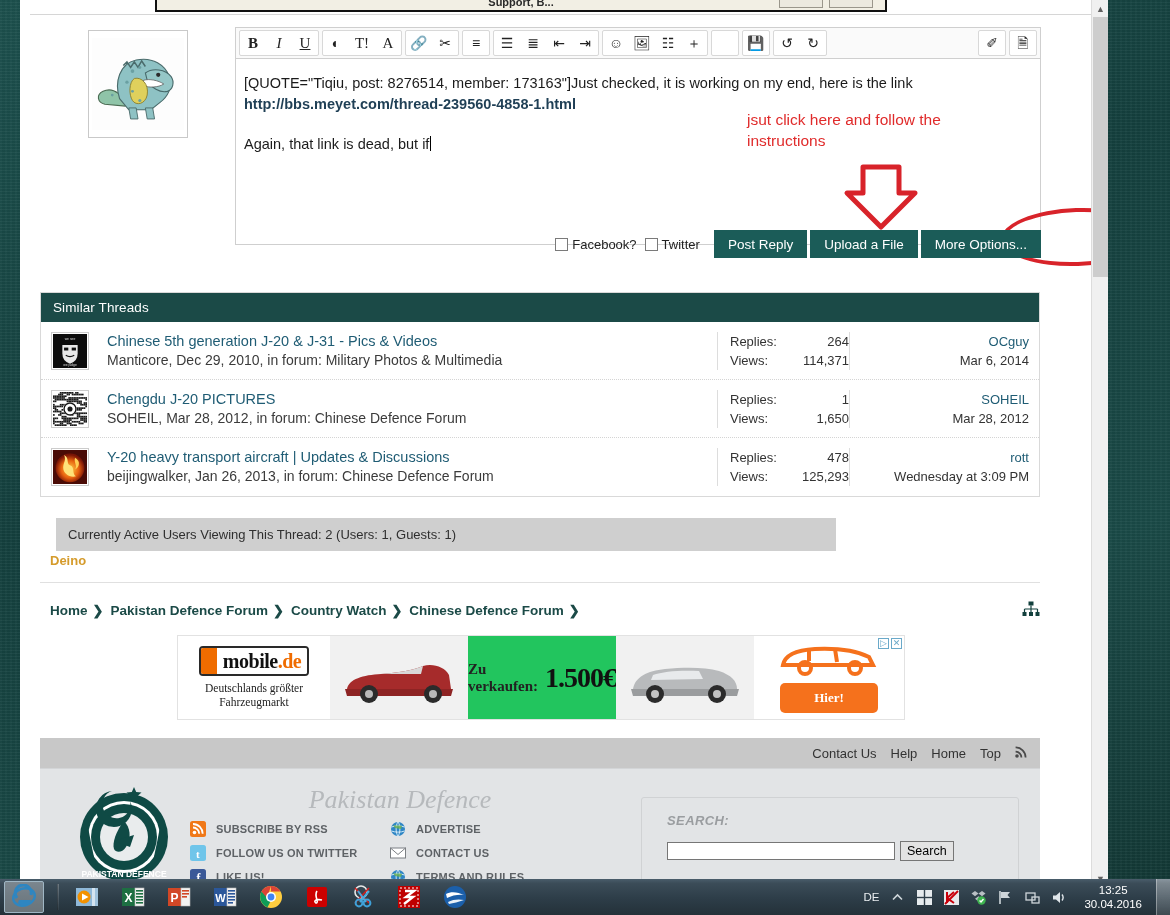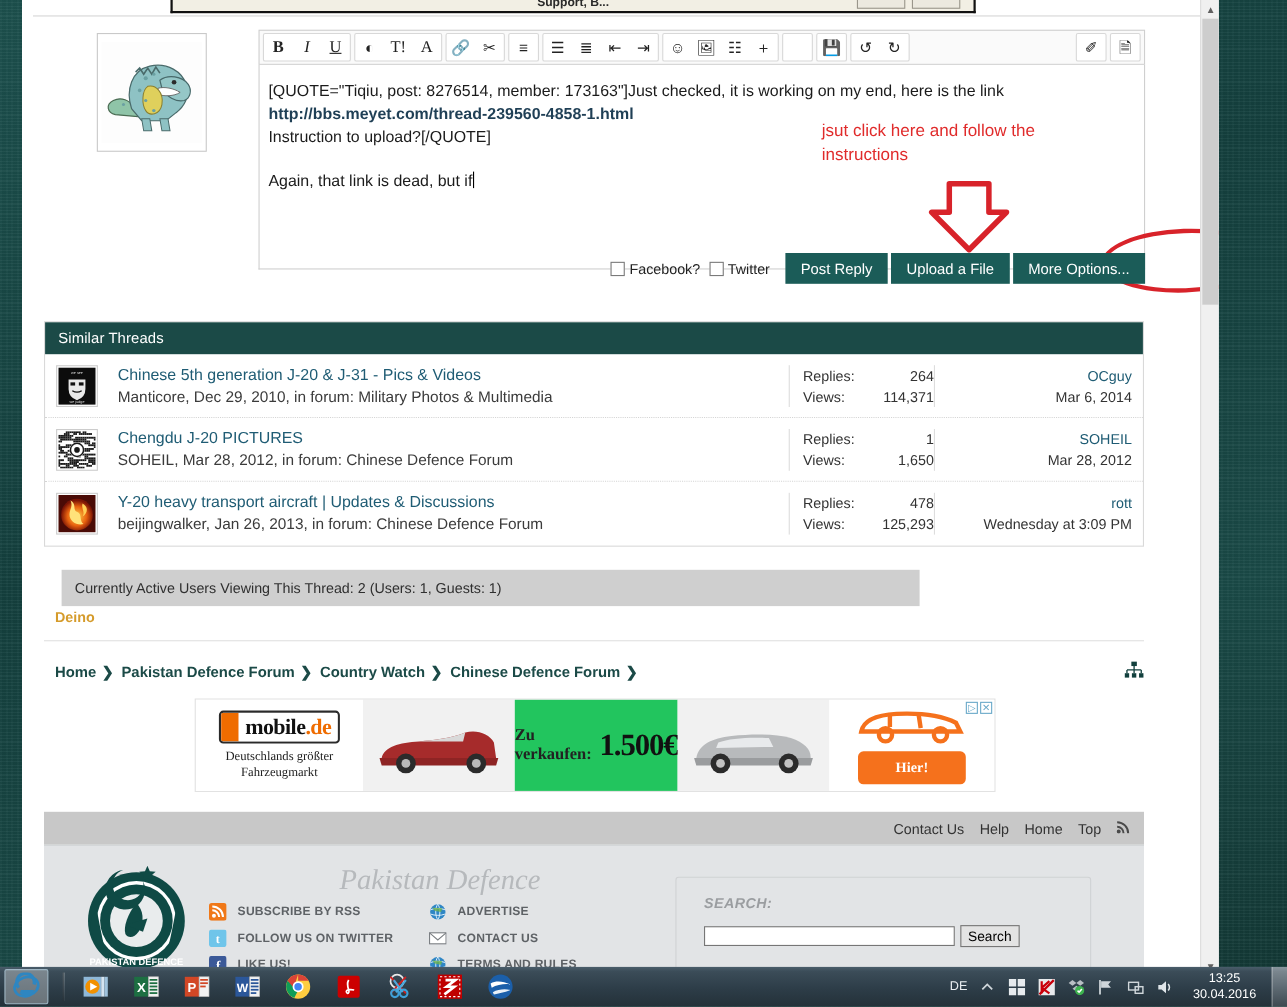--- a/index.html
+++ b/index.html
@@ -239,21 +239,21 @@
   .f-col.c2 { left: 350px; }
   .f-link {
     display: flex; align-items: center; height: 24px; font-size: 11px;
     font-weight: bold; color: #5e6266; letter-spacing: .2px;
   }
   .f-ico {
     width: 16px; height: 16px; margin-right: 10px; flex: 0 0 16px;
     display: flex; align-items: center; justify-content: center;
   }
   #search-box {
-    position: absolute; left: 594px; top: 797px; width: 378px; height: 92px;
+    position: absolute; left: 621px; top: 797px; width: 378px; height: 92px;
     background: #e2e4e6; border: 1px solid #d0d2d4; border-radius: 3px;
   }
   #search-label {
     position: absolute; left: 25px; top: 15px; font-size: 13px; font-style: italic;
     font-weight: bold; color: #9a9da0; letter-spacing: .4px;
   }
   #search-input {
     position: absolute; left: 25px; top: 44px; width: 228px; height: 18px;
     border: 1px solid #767676; background: #fff; font-size: 12px; padding: 0 3px;
     font-family: "Liberation Sans", sans-serif;
@@ -392,21 +392,20 @@
         <div class="tb-group">
           <span class="tb-btn ">✐</span>
         </div>
         <div class="tb-group">
           <span class="tb-btn ">🗎</span>
         </div>
       </div>
     <div id="editor-body">
       <div class="q-line">[QUOTE="Tiqiu, post: 8276514, member: 173163"]Just checked, it is working on my end, here is the link</div>
       <div class="q-line q-link">http://bbs.meyet.com/thread-239560-4858-1.html</div>
-      <div class="q-line">Instruction to upload?[/QUOTE]</div>
       <div class="gap"></div>
       <div class="q-line"><span>Again, that link is dead, but if</span><span class="caret"></span></div>
 
       <div id="annot-text">jsut click here and follow the instructions</div>
       <svg id="annot-arrow" width="80" height="68" viewBox="0 0 80 68">
         <path d="M22 4 L58 4 L58 30 L74 30 L40 64 L6 30 L22 30 Z" fill="none" stroke="#d8232a" stroke-width="5" stroke-linejoin="round"></path>
       </svg>
     </div>
     <div id="annot-ellipse"></div>
   </div>

